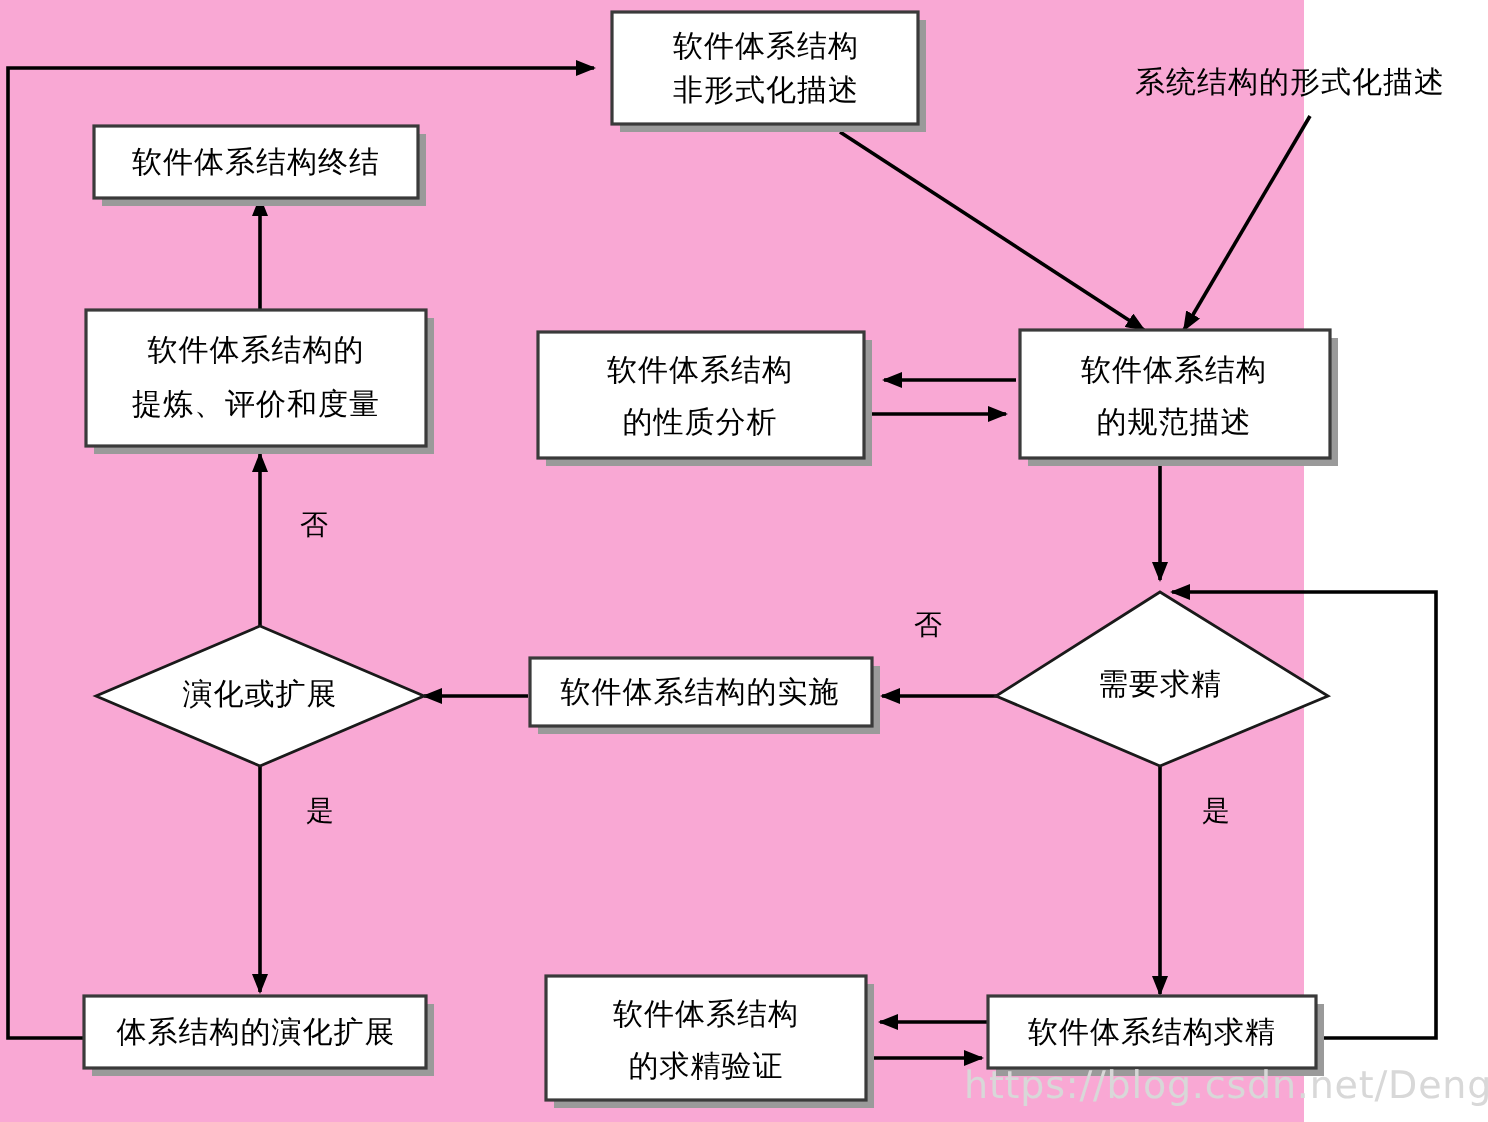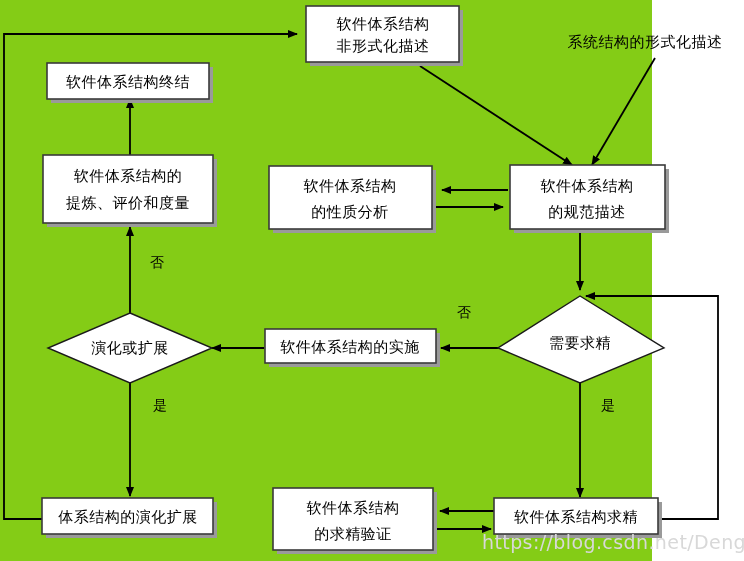--- a/index.html
+++ b/index.html
@@ -1,17 +1,17 @@
 <!DOCTYPE html>
 <html><head>
 <meta charset="utf-8">
 <style>
   html,body{margin:0;padding:0;background:#ffffff;}
   body{width:744px;height:561px;overflow:hidden;font-family:"DejaVu Sans","Liberation Sans",sans-serif;}
-  #stage{position:relative;width:652px;height:561px;background:#84cc16;}
+  #stage{position:relative;width:652px;height:561px;background:#f9a8d4;}
   svg#flow{position:absolute;left:0;top:0;width:744px;height:561px;}
   .nodebox{fill:#ffffff;stroke:#3a3a3a;stroke-width:1.6;}
   .nodebox-shadow{fill:#9a9a9a;}
   .diamond{fill:#ffffff;stroke:#1a1a1a;stroke-width:1.4;}
   .conn{stroke:#000000;stroke-width:1.8;fill:none;}
   text{font-family:"DejaVu Sans","Liberation Sans",sans-serif;fill:#000000;}
   .nlabel{font-size:15px;text-anchor:middle;dominant-baseline:middle;letter-spacing:0.5px;}
   .dlabel{font-size:15px;text-anchor:middle;dominant-baseline:middle;letter-spacing:0.5px;}
   .elabel{font-size:14px;text-anchor:middle;dominant-baseline:middle;}
   .freelabel{font-size:15px;text-anchor:middle;dominant-baseline:middle;letter-spacing:0.5px;}

